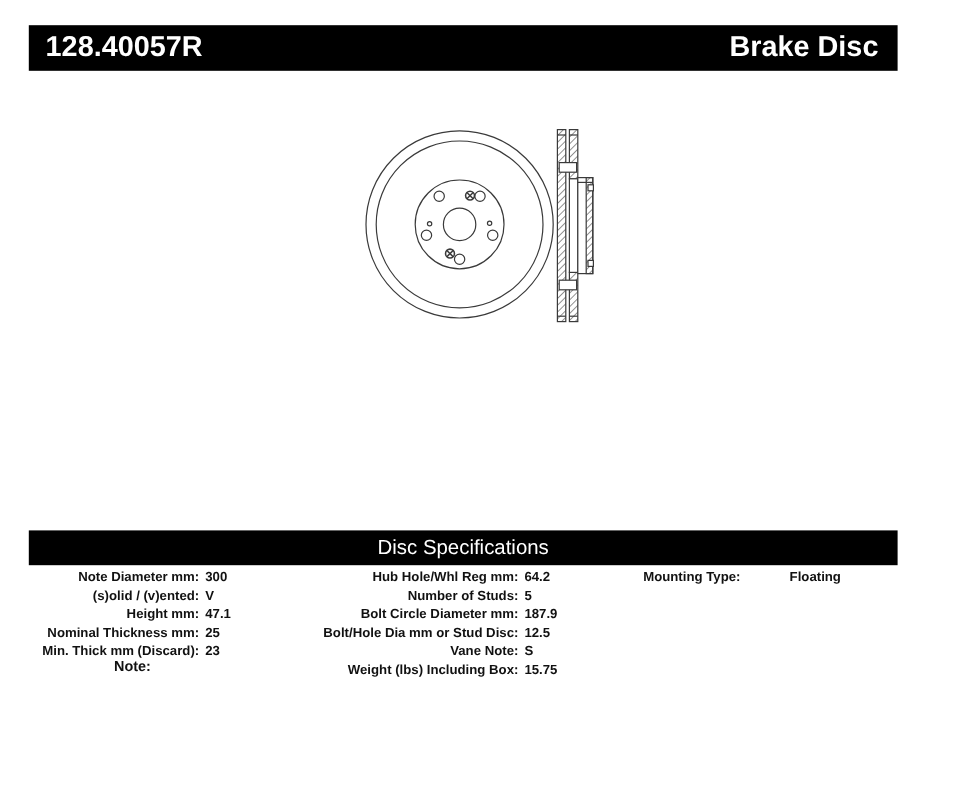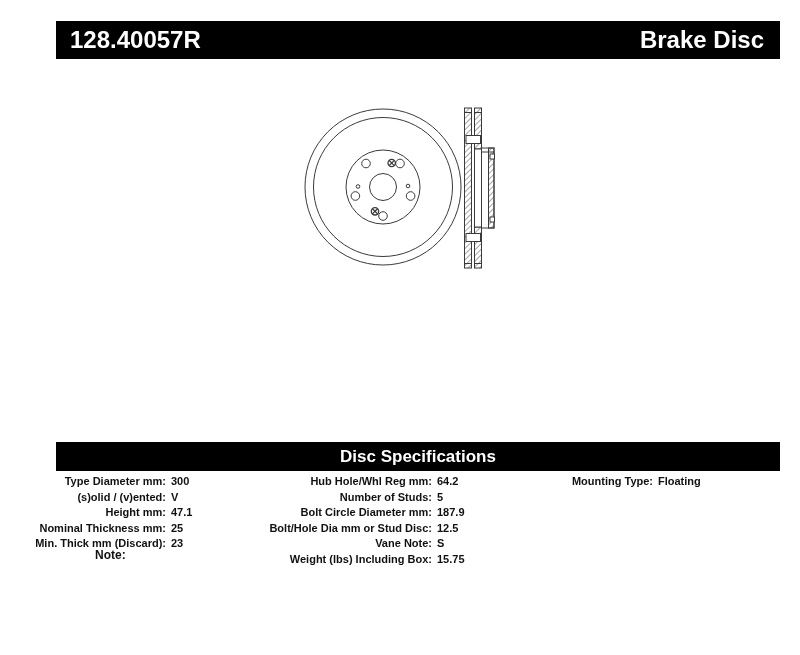--- a/index.html
+++ b/index.html
@@ -7,21 +7,21 @@
     position: relative;
     width: 800px;
     height: 655px;
     background: #ffffff;
     font-family: "Liberation Sans", sans-serif;
     color: #111111;
     overflow: hidden;
   }
   .black-bar {
     position: absolute;
-    left: 56px;
+    left: 24px;
     width: 724px;
     background: #000000;
     color: #ffffff;
   }
   #header-bar {
     top: 21px;
     height: 38px;
     display: flex;
     justify-content: space-between;
     align-items: center;
@@ -30,21 +30,21 @@
     font-weight: bold;
     font-size: 24px;
     letter-spacing: 0px;
   }
   #spec-title-bar {
     top: 442px;
     height: 29px;
     display: flex;
     justify-content: center;
     align-items: center;
-    font-weight: bold;
+    font-weight: normal;
     font-size: 17px;
   }
   #drawing-area {
     position: absolute;
     left: 285px;
     top: 90px;
     width: 230px;
     height: 195px;
   }
   .spec-col {
@@ -55,21 +55,21 @@
     line-height: 15.5px;
     white-space: nowrap;
   }
   #spec-col-left   { left: 35px;  }
   #spec-col-middle { left: 267px; }
   #spec-col-right  { left: 500px; }
   .spec-row { display: flex; }
   .spec-label { display: inline-block; text-align: right; }
   #spec-col-left   .spec-label { width: 131px; }
   #spec-col-middle .spec-label { width: 165px; }
-  #spec-col-right  .spec-label { width: 153px; }
+  #spec-col-right  .spec-label { width: 153px; text-align: center; }
   .spec-value { padding-left: 5px; text-align: center; }
   #note-label {
     position: absolute;
     left: 95px;
     top: 548px;
     font-size: 12px;
     font-weight: bold;
   }
 </style>
 </head>
@@ -142,21 +142,21 @@
       </g>
     </svg>
   </div>
 
   <div id="spec-title-bar" class="black-bar">
     <span>Disc Specifications</span>
   </div>
 
   <div id="spec-col-left" class="spec-col">
     <div class="spec-row">
-      <span class="spec-label">Type Diameter mm:</span>
+      <span class="spec-label">Note Diameter mm:</span>
       <span class="spec-value">300</span>
     </div>
     <div class="spec-row">
       <span class="spec-label">(s)olid / (v)ented:</span>
       <span class="spec-value">V</span>
     </div>
     <div class="spec-row">
       <span class="spec-label">Height mm:</span>
       <span class="spec-value">47.1</span>
     </div>

